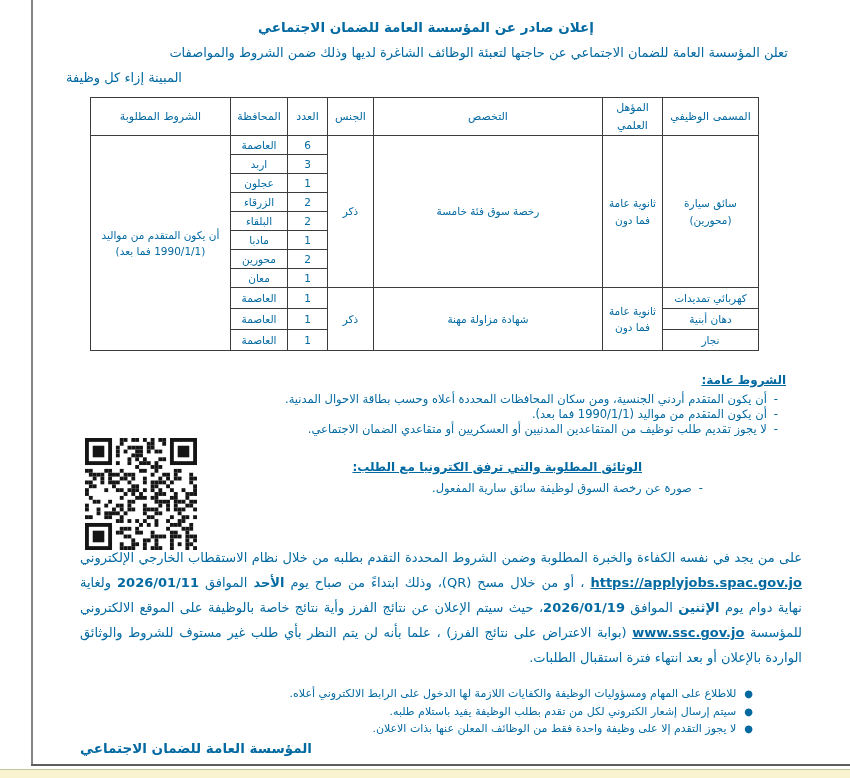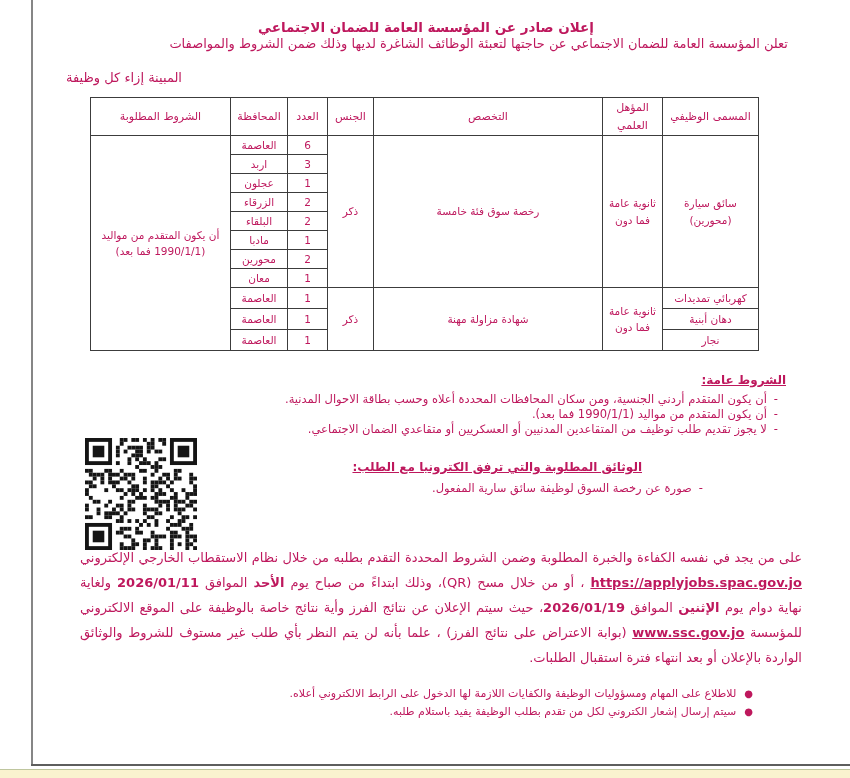--- a/index.html
+++ b/index.html
@@ -1,25 +1,25 @@
 <!DOCTYPE html>
 <html lang="ar"><head>
 <meta charset="utf-8">
 <style>
   html,body{margin:0;padding:0;background:#ffffff;}
   .page{position:relative;width:850px;height:778px;background:#ffffff;overflow:hidden;
-        font-family:"DejaVu Sans",sans-serif;color:#be185d;}
+        font-family:"DejaVu Sans",sans-serif;color:#0369a1;}
   
   .edge-v{position:absolute;left:31px;top:0;width:2px;height:766px;background:#868686;}
   .edge-h{position:absolute;left:31px;top:764px;width:819px;height:2px;background:#5e5e5e;}
   .bottom-bar{position:absolute;left:0;top:769px;width:850px;height:9px;border-top:1px solid #bfc69e;}
   
   .title{position:absolute;top:19px;left:66px;width:720px;text-align:center;
          font-weight:bold;font-size:13.5px;direction:rtl;}
-  .intro1{position:absolute;top:36px;right:62px;direction:rtl;
+  .intro1{position:absolute;top:45px;right:62px;direction:rtl;
           font-size:13px;white-space:nowrap;letter-spacing:.1px;}
   .intro2{position:absolute;top:70px;left:66px;direction:rtl;font-size:13px;white-space:nowrap;}
   
   table.jobs{position:absolute;top:97px;left:90px;width:668px;border-collapse:collapse;
              direction:rtl;table-layout:fixed;font-size:10.5px;}
   .jobs th,.jobs td{border:1px solid #3c3c3c;text-align:center;vertical-align:middle;
                     padding:0 2px;font-weight:normal;line-height:1.55;overflow:hidden;}
   .jobs th{font-size:11px;height:37px;}
   tr.r{height:19px;}
   tr.r2{height:21px;}
@@ -431,16 +431,18 @@
   <div class="sec-head" id="doc-head">الوثائق المطلوبة والتي ترفق الكترونيا مع الطلب:</div>
   <div class="dash-list" id="doc-list">
     <div class="it"><span class="dash">-</span><span>صورة عن رخصة السوق لوظيفة سائق سارية المفعول.</span></div>
   </div>
 
   <div class="para"><span>على من يجد في نفسه الكفاءة والخبرة المطلوبة وضمن الشروط المحددة التقدم بطلبه من خلال نظام الاستقطاب الخارجي الإلكتروني </span><span class="b ltr" style="text-decoration: underline;">https://applyjobs.spac.gov.jo</span><span> ، أو من خلال مسح (QR)، وذلك ابتداءً من صباح يوم </span><span class="b">الأحد</span><span> الموافق </span><span class="b ltr">2026/01/11</span><span> ولغاية نهاية دوام يوم </span><span class="b">الإثنين</span><span> الموافق </span><span class="b ltr">2026/01/19</span><span>، حيث سيتم الإعلان عن نتائج الفرز وأية نتائج خاصة بالوظيفة على الموقع الالكتروني للمؤسسة </span><span class="b ltr" style="text-decoration: underline;">www.ssc.gov.jo</span><span> (بوابة الاعتراض على نتائج الفرز) ، علما بأنه لن يتم النظر بأي طلب غير مستوف للشروط والوثائق الواردة بالإعلان أو بعد انتهاء فترة استقبال الطلبات.</span></div>
 
   <div class="notes">
     <div class="it"><span class="blt">●</span><span>للاطلاع على المهام ومسؤوليات الوظيفة والكفايات اللازمة لها الدخول على الرابط الالكتروني أعلاه.</span></div>
     <div class="it"><span class="blt">●</span><span>سيتم إرسال إشعار الكتروني لكل من تقدم بطلب الوظيفة يفيد باستلام طلبه.</span></div>
+    <div class="it"><span class="blt">●</span><span>لا يجوز التقدم إلا على وظيفة واحدة فقط من الوظائف المعلن عنها بذات الاعلان.</span></div>
   </div>
 
+  <div class="footer">المؤسسة العامة للضمان الاجتماعي</div>
 
 </div>
 
 </body></html>

